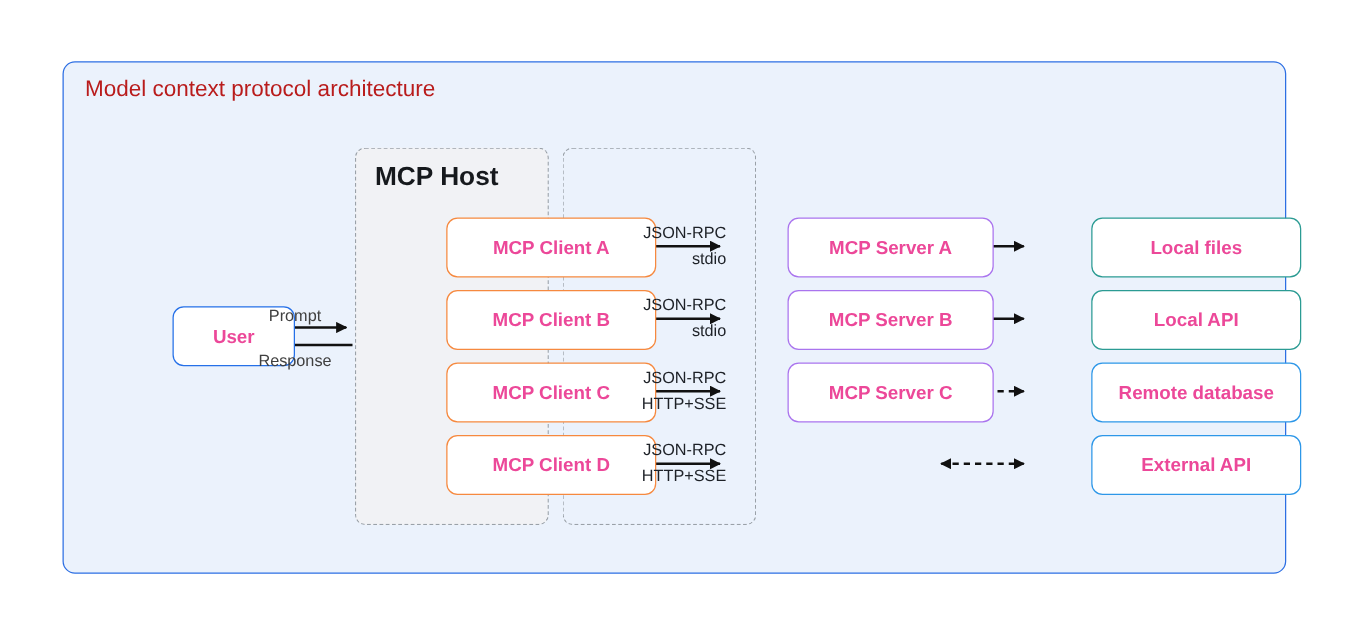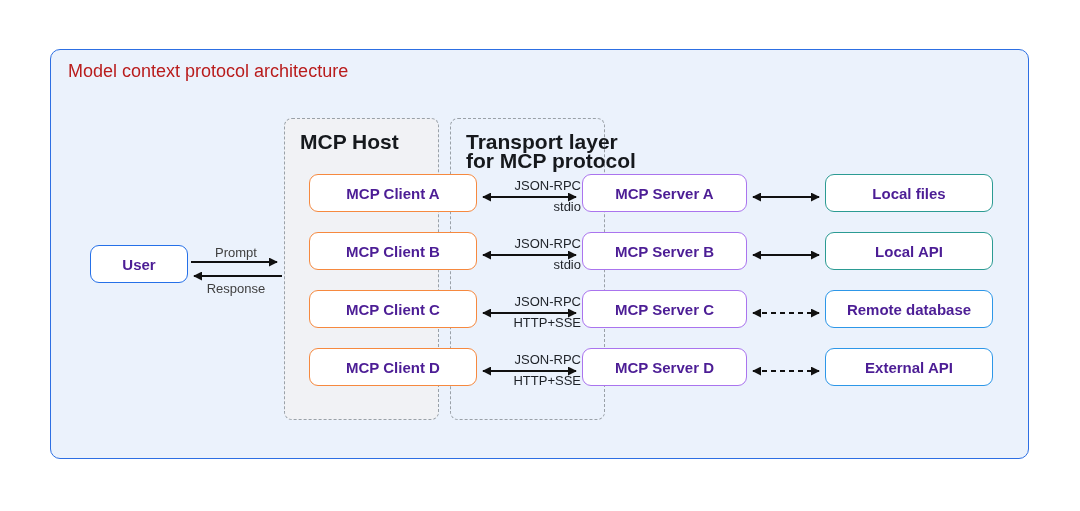--- a/index.html
+++ b/index.html
@@ -49,31 +49,32 @@
     line-height: 19px;
     color: #16191d;
     white-space: nowrap;
   }
   .host-label { left: 300px; top: 132px; }
   .transport-label { left: 466px; top: 132px; }
   .transport-label span { display: block; }
   
   .node {
     position: absolute;
-    height: 38px;
+    height: 48px;
     background: #ffffff;
     border-radius: 9px;
     display: flex;
     align-items: center;
     justify-content: center;
     font-size: 15px;
     font-weight: bold;
-    color: #4c1d95;
+    color: #ec4899;
     white-space: nowrap;
     z-index: 5;
+    margin-left: 48px;
   }
   .user-node   { left: 90px;  top: 245px; width: 98px;  border: 1.5px solid #2570e8; }
   .client-node { left: 309px; width: 168px; border: 1.5px solid #f6893f; }
   .server-node { left: 582px; width: 165px; border: 1.5px solid #aa74ee; }
   .res-node    { left: 825px; width: 168px; }
   .res-teal    { border: 1.5px solid #2b9b93; }
   .res-blue    { border: 1.5px solid #2d97e8; }
   .row-a { top: 174px; } .row-b { top: 232px; } .row-c { top: 290px; } .row-d { top: 348px; }
   
   .link-label {
@@ -114,24 +115,20 @@
 
 <div id="page">
 
   <div class="container"></div>
 
   <div class="diagram-title">Model context protocol architecture</div>
 
   <div class="group group-host"></div>
   <div class="group group-transport"></div>
   <div class="group-label host-label">MCP Host</div>
-  <div class="group-label transport-label">
-    <span>Transport layer</span>
-    <span>for MCP protocol</span>
-  </div>
 
   <svg id="arrows">
     <defs>
       <marker id="ah" viewBox="0 0 10 10" refX="9" refY="5" markerWidth="9" markerHeight="9" orient="auto-start-reverse" markerUnits="userSpaceOnUse">
         <path d="M0,0 L10,5 L0,10 z" fill="#111111"></path>
       </marker>
     </defs>
 
     <line x1="191" y1="262" x2="277" y2="262" stroke="#111111" stroke-width="2" marker-end="url(#ah)"></line>
     <line x1="194" y1="276" x2="282" y2="276" stroke="#111111" stroke-width="2" marker-start="url(#ah)"></line>
@@ -153,21 +150,20 @@
   <div class="user-link-label response-label">Response</div>
 
   <div class="node client-node row-a">MCP Client A</div>
   <div class="node client-node row-b">MCP Client B</div>
   <div class="node client-node row-c">MCP Client C</div>
   <div class="node client-node row-d">MCP Client D</div>
 
   <div class="node server-node row-a">MCP Server A</div>
   <div class="node server-node row-b">MCP Server B</div>
   <div class="node server-node row-c">MCP Server C</div>
-  <div class="node server-node row-d">MCP Server D</div>
 
   <div class="node res-node res-teal row-a">Local files</div>
   <div class="node res-node res-blue row-c">Remote database</div>
   <div class="node res-node res-teal row-b">Local API</div>
   <div class="node res-node res-blue row-d">External API</div>
 
   <div class="link-label ll-row-a">
     <span class="ll1">JSON-RPC</span>
     <span class="ll2">stdio</span>
   </div>

